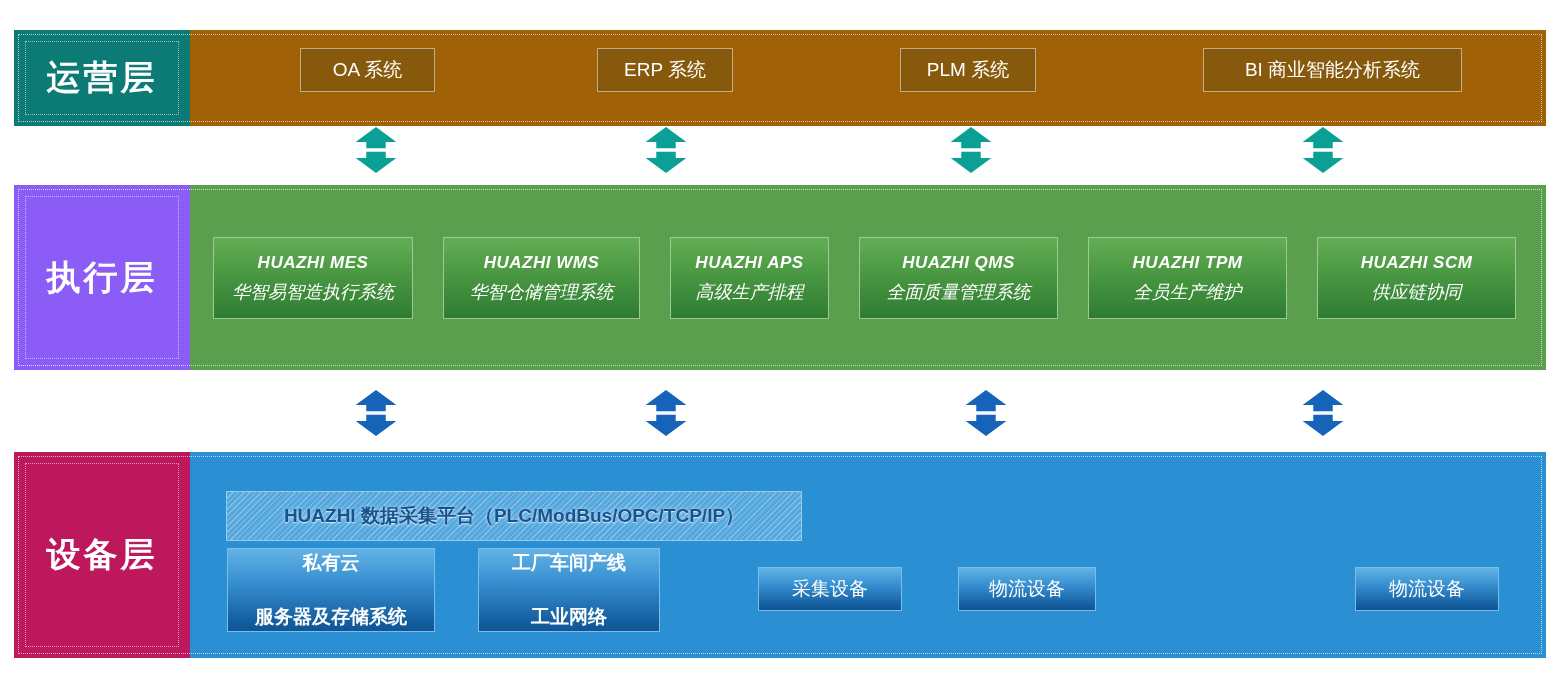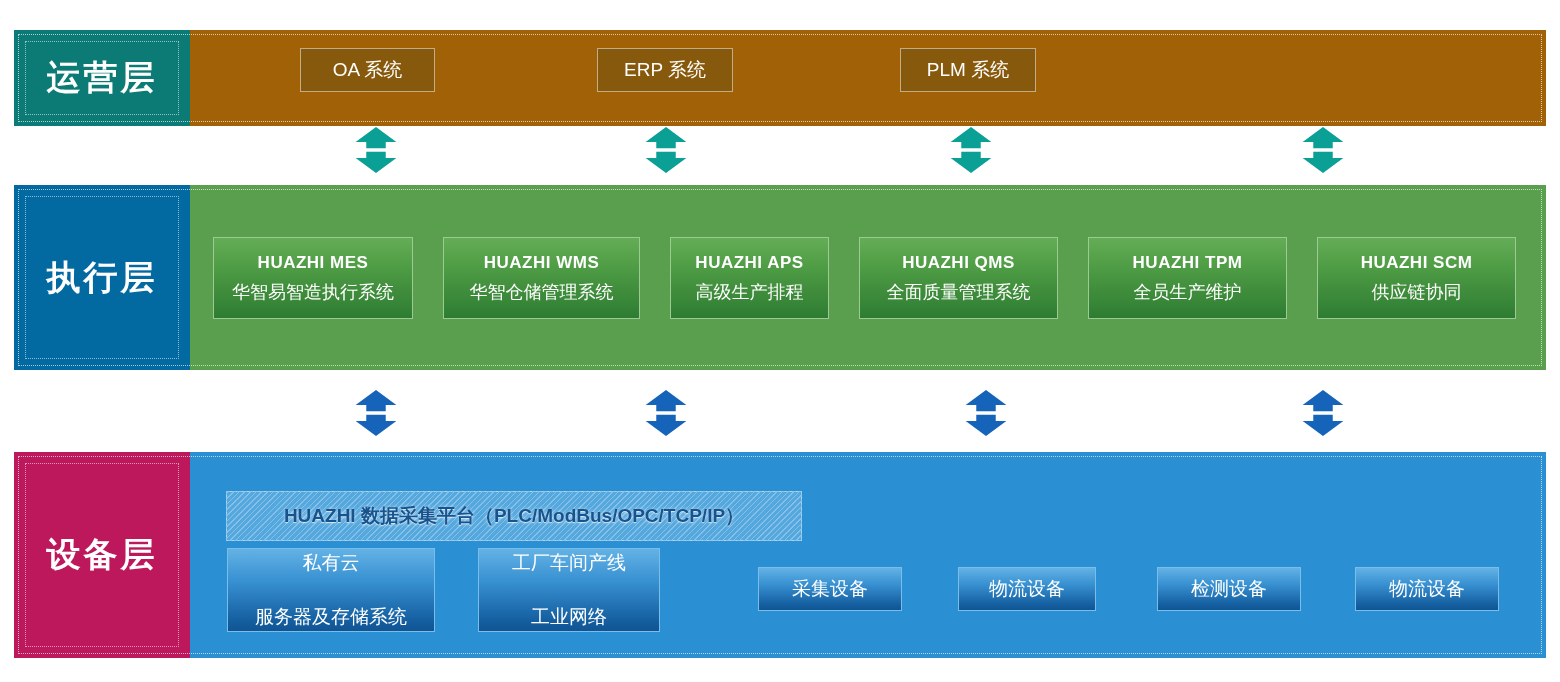--- a/index.html
+++ b/index.html
@@ -21,40 +21,41 @@
     position:absolute; left:0; top:0; bottom:0; width:176px;
     display:flex; align-items:center; justify-content:center;
     color:#ffffff; font-weight:bold; font-size:34px; letter-spacing:3px;
     z-index:1;
   }
   .layer-label::before {
     content:""; position:absolute; inset:11px;
     border:1px dotted rgba(255,255,255,0.55); pointer-events:none;
   }
   .band-ops  .layer-label { background:#0d7b75; }
-  .band-exec .layer-label { background:#0369a1; }
+  .band-exec .layer-label { background:#8b5cf6; }
   .band-dev  .layer-label { background:#be185d; }
 
   
   .ops-btn {
     position:absolute; top:18px; height:42px; z-index:2;
     background:rgba(0,45,42,0.16);
     border:1px solid rgba(255,255,255,0.5);
     color:#ffffff; font-size:19px;
     display:flex; align-items:center; justify-content:center;
   }
 
   
   .exec-btn {
     position:absolute; top:52px; height:80px; z-index:2;
     background:linear-gradient(180deg,#64ad57 0%,#4f9d45 35%,#2e7c32 100%);
     border:1px solid #9dca94;
     color:#ffffff; text-align:center;
     display:flex; flex-direction:column; align-items:center; justify-content:center;
     gap:7px;
+    font-style:italic;
   }
   .exec-btn .t1 { font-weight:bold; font-size:17px; letter-spacing:0.5px; }
   .exec-btn .t2 { font-size:18px; }
 
   
   .banner {
     position:absolute; top:20px; height:48px; z-index:2;
     background-color:#55a8de;
     background-image:repeating-linear-gradient(135deg,
       rgba(255,255,255,0.28) 0px, rgba(255,255,255,0.28) 1px,
@@ -67,38 +68,39 @@
   }
 
   
   .dev-btn {
     position:absolute; z-index:2;
     background:linear-gradient(180deg,#63b2e5 0%,#3790d1 40%,#145e9f 88%,#115493 100%);
     border:1px solid #79bde9;
     color:#ffffff; text-align:center;
     display:flex; flex-direction:column; align-items:center; justify-content:center;
   }
-  .dev-btn-lg { top:96px; height:82px; font-size:19px; gap:28px; }
+  .dev-btn-lg { top:96px; height:82px; font-size:19px; gap:28px;font-weight:bold; }
   .dev-btn-sm { top:115px; height:42px; font-size:19px; }
 
   .arrow { position:absolute; width:46px; height:46px; z-index:1; }
   .arrow svg { display:block; width:100%; height:100%; }
 </style>
 </head>
 <body>
 
 <div class="stage">
 
   <section class="band band-ops">
     <div class="layer-label">
       <span>运营层</span>
     </div>
     <div class="ops-btn" style="left:583px;width:134px">ERP 系统</div>
     <div class="ops-btn" style="left:286px;width:133px">OA 系统</div>
     <div class="ops-btn" style="left:886px;width:134px">PLM 系统</div>
+    <div class="ops-btn" style="left:1189px;width:257px">BI 商业智能分析系统</div>
   </section>
 
   <div class="arrow" style="left:353px;top:127px">
     <svg viewBox="0 0 46 52">
         <polygon points="23,0 46,17 34,17 34,24 12,24 12,17 0,17" fill="#0aa096"></polygon>
         <polygon points="12,28 34,28 34,35 46,35 23,52 0,35 12,35" fill="#0aa096"></polygon>
       </svg>
   </div>
   <div class="arrow" style="left:643px;top:127px">
     <svg viewBox="0 0 46 52">
@@ -185,17 +187,16 @@
       <span>私有云</span>
       <span>服务器及存储系统</span>
     </div>
     <div class="dev-btn dev-btn-lg" style="left:464px;width:180px">
       <span>工厂车间产线</span>
       <span>工业网络</span>
     </div>
 
     <div class="dev-btn dev-btn-sm" style="left:744px;width:142px">采集设备</div>
     <div class="dev-btn dev-btn-sm" style="left:944px;width:136px">物流设备</div>
-    <div class="dev-btn dev-btn-sm" style="left:1143px;width:142px">检测设备</div>
     <div class="dev-btn dev-btn-sm" style="left:1341px;width:142px">物流设备</div>
   </section>
 
 </div>
 
 </body></html>

